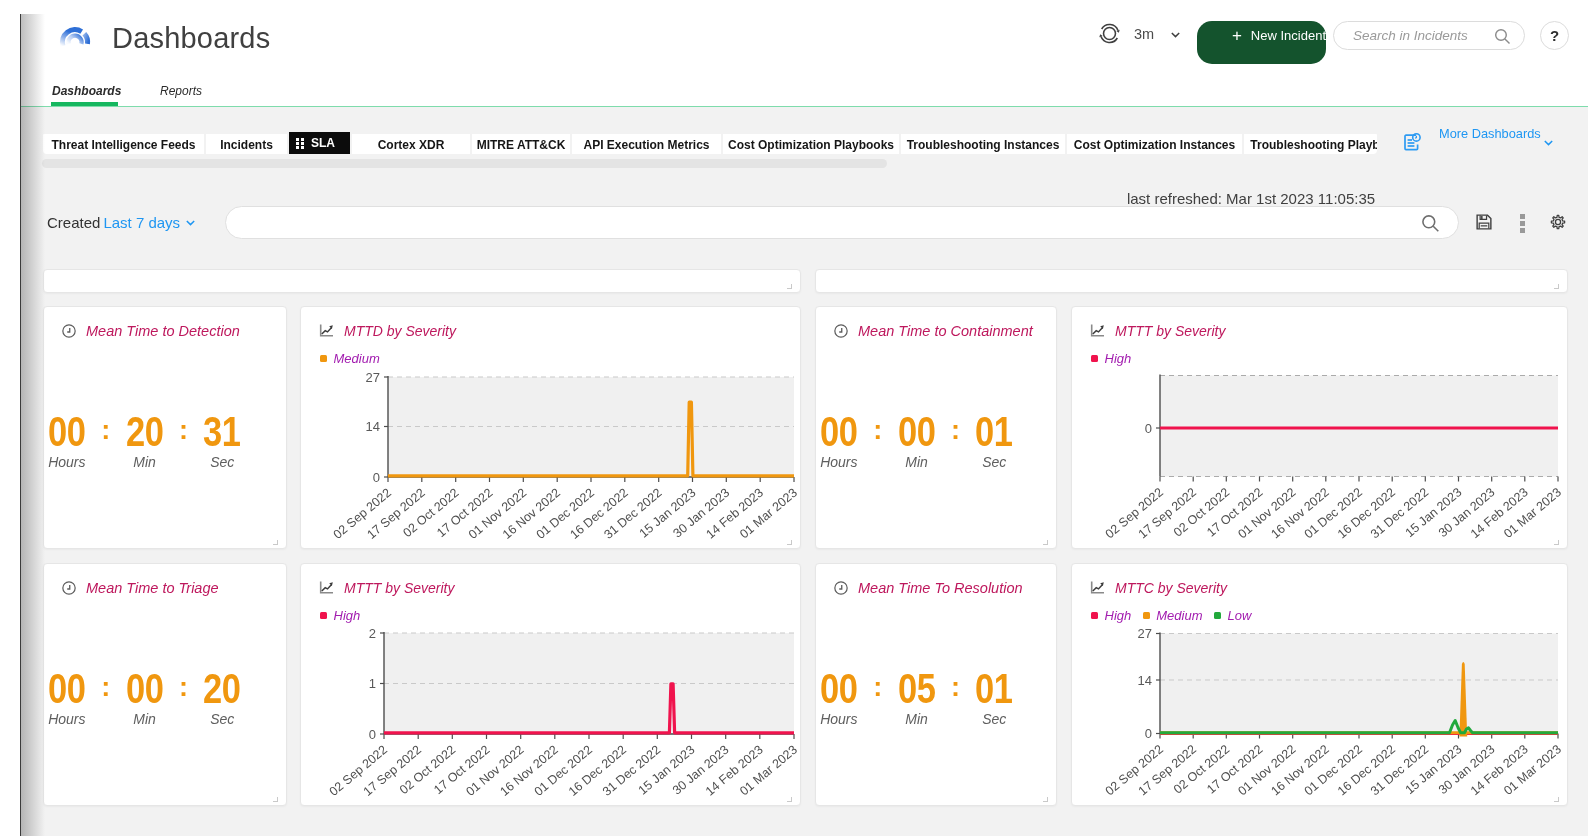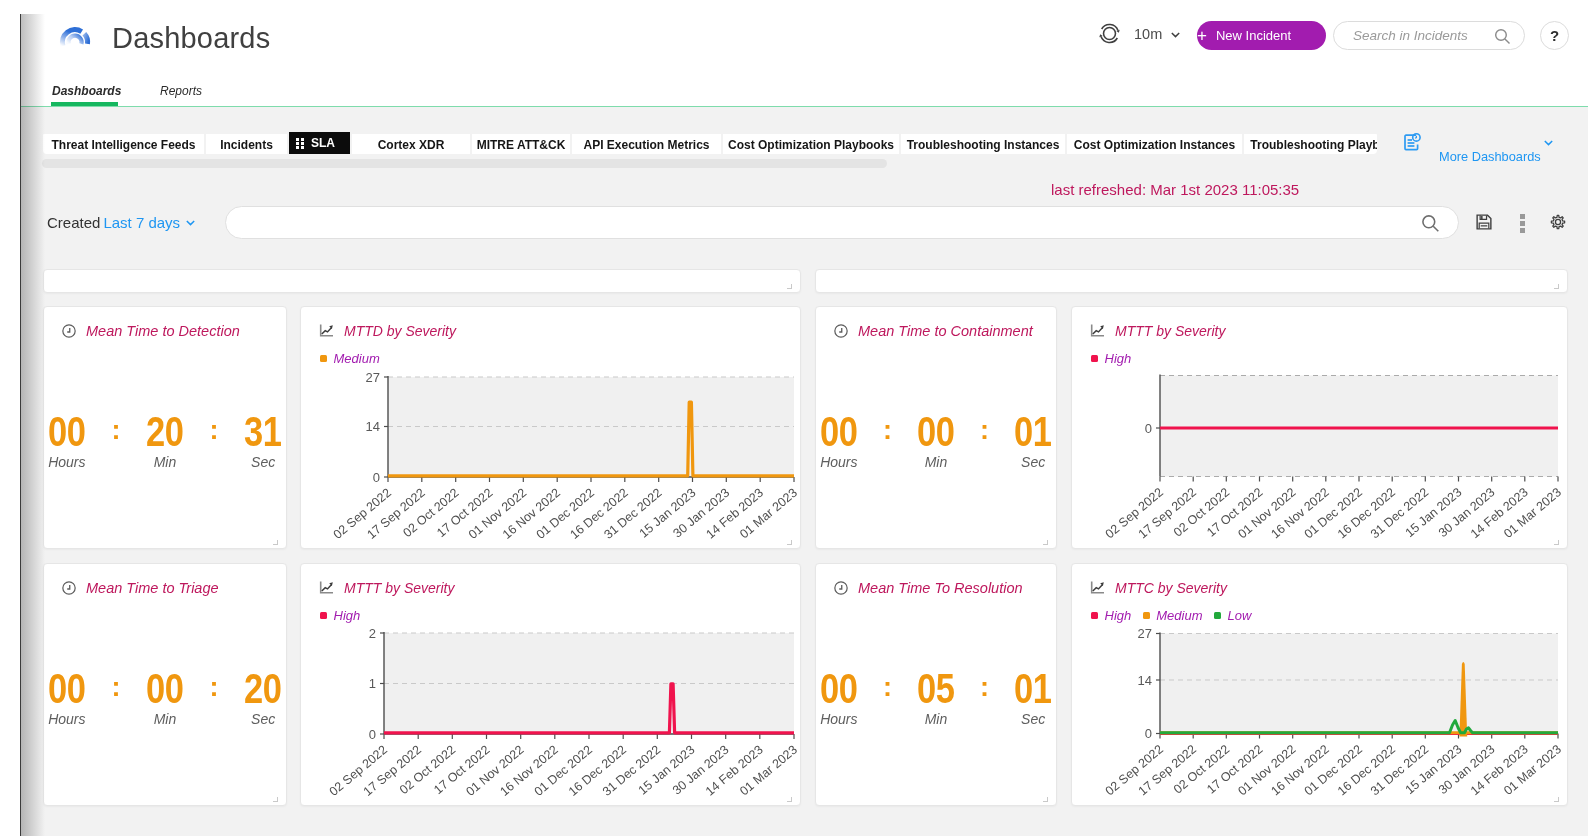--- a/index.html
+++ b/index.html
@@ -13,59 +13,59 @@
 #logo { position:absolute; left:58px; top:26px; }
 #h1 { position:absolute; left:112px; top:22px; font-size:29px; color:#404040; letter-spacing:0.2px; }
 #tabline { position:absolute; left:21px; top:106px; width:1567px; height:1px; background:#7edcac; }
 .tab { position:absolute; font-size:12px; font-style:italic; color:#2b2b2b; }
 #tab1 { left:52px; top:84px; font-weight:bold; }
 #tab1u { position:absolute; left:51px; top:102px; width:67px; height:4px; background:#16b75f; }
 #tab2 { left:160px; top:84px; }
 #refresh { position:absolute; left:1099px; top:23px; }
 #tenm { position:absolute; left:1134px; top:26px; font-size:14.5px; color:#4c4c4c; }
 #chev10 { position:absolute; left:1171px; top:32px; }
-#newinc { position:absolute; left:1197px; top:21px; width:129px; height:29px; background:#a21caf;
-  border-radius:15px; color:#fff; font-size:13px; text-align:left; line-height:28px; }
+#newinc { position:absolute; left:1197px; top:21px; width:129px; height:43px; background:#14532d;
+  border-radius:15px; color:#fff; font-size:13px; text-align:right; line-height:28px; }
 #newinc b { font-weight:normal; font-size:17px; position:relative; top:1px; margin-right:9px; }
 #srch { position:absolute; left:1333px; top:21px; width:192px; height:29px; border:1px solid #dcdcdc;
   border-radius:15px; background:#fff; }
 #srch .ph { position:absolute; left:19px; top:6px; font-size:13.5px; font-style:italic; color:#9b9b9b; }
 #srch svg { position:absolute; right:13px; top:6px; }
 #qmark { position:absolute; left:1540px; top:21px; width:29px; height:29px; border:1px solid #dcdcdc;
   border-radius:50%; background:#fff; text-align:center; line-height:28px; font-size:15px; font-weight:bold; color:#2e2e2e; }
 #chiprow { position:absolute; left:43px; top:132px; width:1334px; height:22px; white-space:nowrap;
   overflow:hidden; font-size:0; border-radius:4px; }
 .chip { display:inline-flex; align-items:center; justify-content:center; height:22px; background:#fff;
   color:#161616; font-size:12px; font-weight:bold; margin-right:2px; }
 .chip.active { background:#0c0c0c; color:#fff; justify-content:flex-start; padding-left:7px; }
 #chipbar { position:absolute; left:42px; top:159px; width:845px; height:9px; background:#e4e4e4; border-radius:5px; }
 #moredash { position:absolute; left:1404px; top:132px; }
-#moretxt { position:absolute; left:1439px; top:149px; font-size:12.8px; color:#1e96f2; }
+#moretxt { position:absolute; left:1439px; top:126px; font-size:12.8px; color:#1e96f2; }
 #morechev { position:absolute; left:1544px; top:140px; }
-#lastref { position:absolute; left:1051px; top:181px; width:400px; font-size:15px; color:#be185d; text-align:left; }
+#lastref { position:absolute; left:1051px; top:190px; width:400px; font-size:15px; color:#404040; text-align:center; }
 #created { position:absolute; left:47px; top:214px; font-size:15px; color:#333; }
 #created .blue { color:#1e96f2; margin-left:3px;margin-top:12px; }
 #chevcr { position:absolute; left:186px; top:220px; }
 #filter { position:absolute; left:225px; top:206px; width:1234px; height:33px; background:#fff;
   border:1px solid #e0e0e0; border-radius:17px; }
 #filter .ph { position:absolute; left:19px; top:7px; font-size:14.5px; font-style:italic; color:#8f8f8f; }
 #filter svg { position:absolute; right:18px; top:7px; }
 #isave { position:absolute; left:1476px; top:214px; }
 #ikebab { position:absolute; left:1520px; top:214px; width:6px; }
 #ikebab div { width:4.5px; height:4.5px; background:#999; margin-bottom:2.5px; }
 #igear { position:absolute; left:1549px; top:213px; }
 .card { position:absolute; background:#fff; border:1px solid #e6e6e6; border-radius:4px;
   box-shadow:0 1px 2px rgba(0,0,0,0.04); }
 .rsz { position:absolute; right:8px; bottom:3px; width:5px; height:5px;
   border-right:1.4px solid #c9c9c9; border-bottom:1.4px solid #c9c9c9; }
 .chead { position:absolute; left:18px; top:16px; height:16px; display:flex; align-items:center; }
 .chead svg { margin-right:10px; flex:none; }
 .ctitle { font-size:14.5px; font-style:italic; color:#be185d; white-space:nowrap; }
 .cbig { font-size:14px; }
-.timewrap { position:absolute; left:0; top:108px; width:100%; display:flex; justify-content:space-between; align-items:flex-start; }
+.timewrap { position:absolute; left:0; top:108px; width:100%; display:flex; justify-content:flex-start; align-items:flex-start; }
 .tcol { text-align:center; }
 .tdig { font-size:42px; font-weight:bold; color:#f0970f; letter-spacing:-0.5px;
   transform:scaleX(0.82); transform-origin:center; line-height:34px; }
 .tlab { font-size:14px; font-style:italic; color:#5e5e5e; margin-top:5px; }
 .tsep { font-size:27px; font-weight:bold; color:#f0970f; line-height:30px; margin:0 11.5px; }
 .legend { position:absolute; left:19px; top:45px; height:12px; display:flex; align-items:center; }
 .lgsq { width:7px; height:7px; border-radius:1.5px; margin-right:6.5px; flex:none; }
 .lgtx { font-size:13px; font-style:italic; color:#a21caf; margin-right:11.5px; white-space:nowrap; }
 #logo svg,#refresh svg,#chev10 svg,#morechev svg,#chevcr svg,#moredash svg,#isave svg,#igear svg { display:block; }
 svg.chart { position:absolute; left:0; top:0; }
@@ -104,21 +104,21 @@
 <div class="tab" id="tab2">Reports</div>
 <div id="refresh">
     <svg width="21" height="21" viewBox="0 0 20 20" fill="none" stroke="#3f3f3f" stroke-width="1.5">
 <circle cx="10" cy="10" r="5.7"></circle>
 <path d="M 2.55 5.70 A 8.6 8.6 0 0 1 18.08 7.06"></path>
 <path d="M 17.45 14.30 A 8.6 8.6 0 0 1 1.92 12.94"></path>
 <path d="M 18.90 9.31 L 19.68 6.48 L 16.48 7.64 Z" fill="#3f3f3f" stroke="none"></path>
 <path d="M 1.10 10.69 L 0.32 13.52 L 3.52 12.36 Z" fill="#3f3f3f" stroke="none"></path>
 </svg>
   </div>
-<div id="tenm">10m</div>
+<div id="tenm">3m</div>
 <div id="chev10">
     <svg width="9" height="6" viewBox="0 0 11 7" fill="none" stroke="#3f3f3f" stroke-width="1.8">
       <polyline points="1,1 5.5,5.5 10,1"></polyline>
     </svg>
   </div>
 <div id="newinc"><b>+</b>New Incident</div>
 <div id="srch">
     <span class="ph">Search in Incidents</span>
     <svg width="17" height="17" viewBox="0 0 18 18" fill="none" stroke="#8b8b8b" stroke-width="1.5">
       <circle cx="7.4" cy="7.4" r="5.6"></circle>

